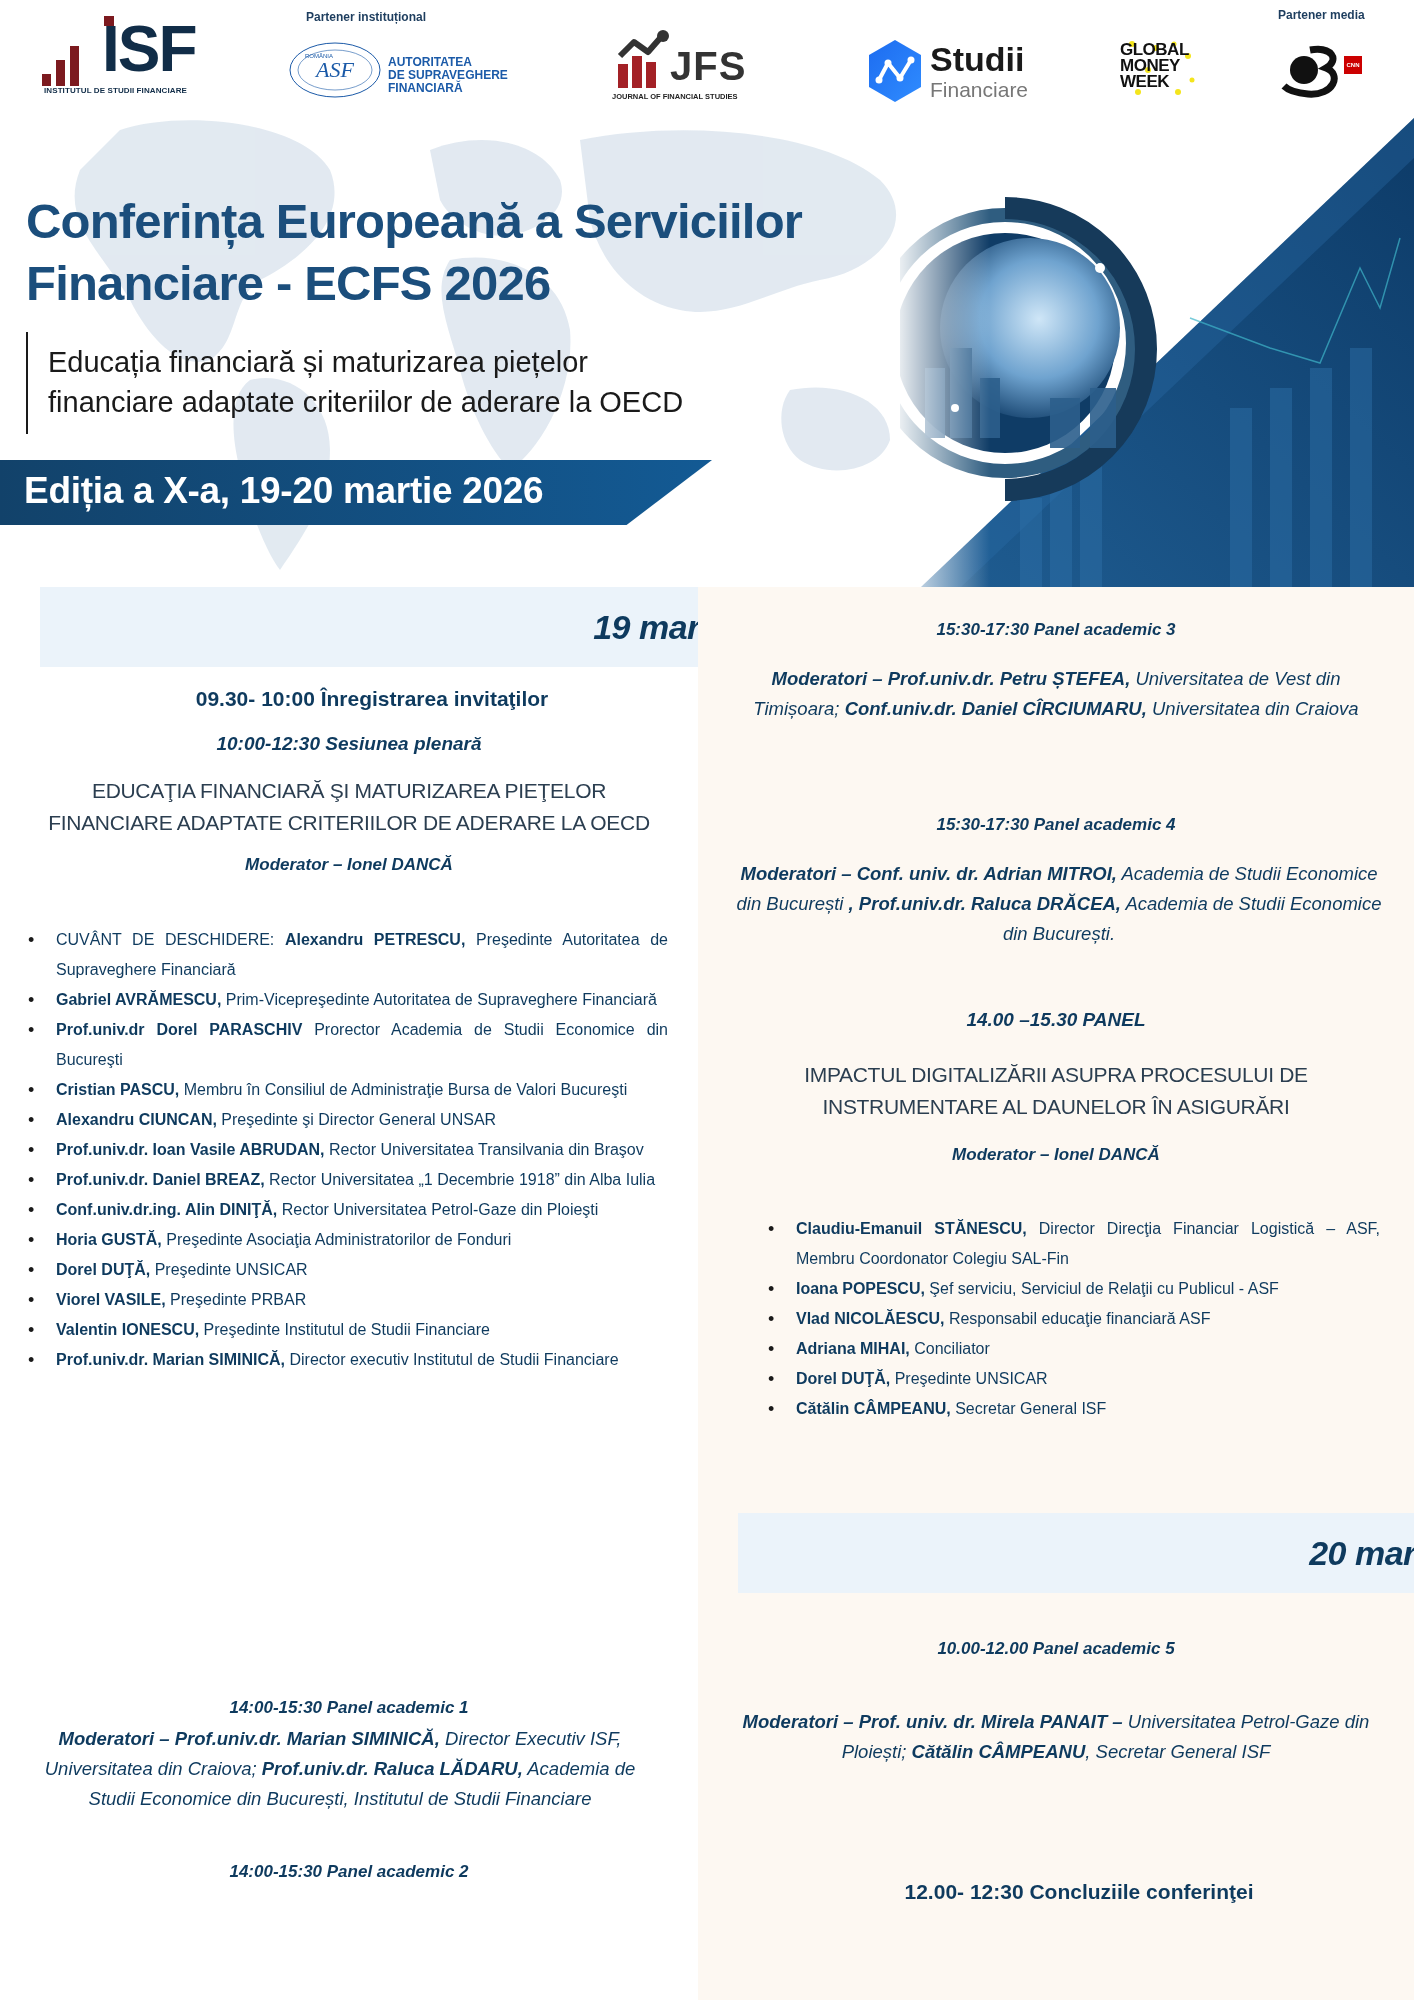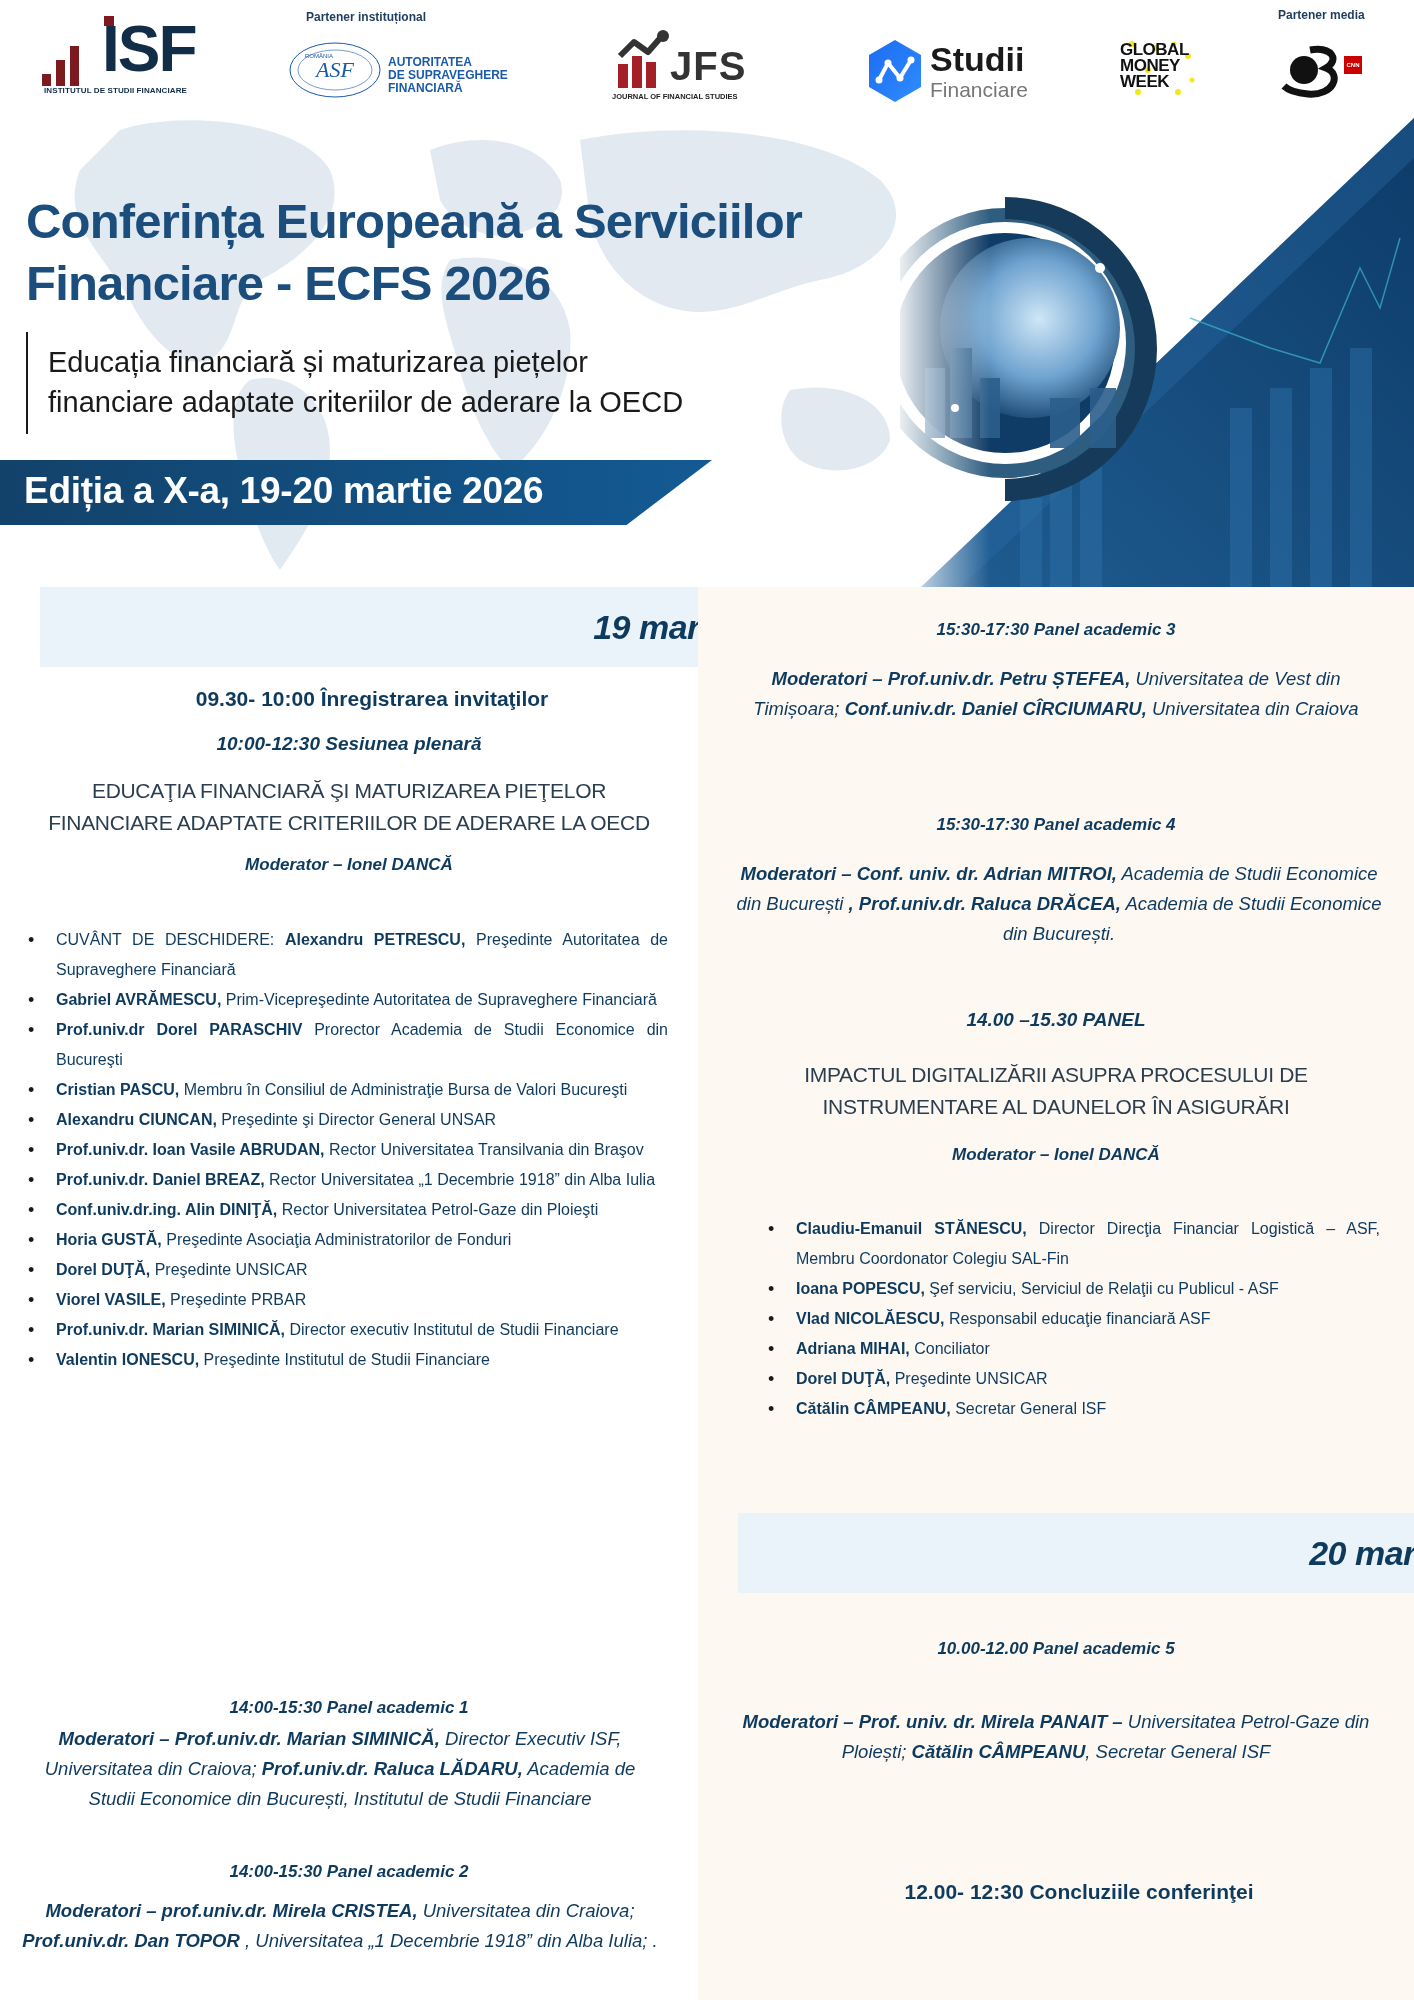--- a/index.html
+++ b/index.html
@@ -246,33 +246,30 @@
     <li><b>Gabriel AVRĂMESCU,</b><span> Prim-Vicepreşedinte Autoritatea de Supraveghere Financiară</span></li>
     <li><b>Prof.univ.dr Dorel PARASCHIV</b><span> Prorector Academia de Studii Economice din Bucureşti</span></li>
     <li><b>Cristian PASCU,</b><span> Membru în Consiliul de Administraţie Bursa de Valori Bucureşti</span></li>
     <li><b>Alexandru CIUNCAN,</b><span> Preşedinte şi Director General UNSAR</span></li>
     <li><b>Prof.univ.dr. Ioan Vasile ABRUDAN,</b><span> Rector Universitatea Transilvania din Braşov</span></li>
     <li><b>Prof.univ.dr. Daniel BREAZ,</b><span> Rector Universitatea „1 Decembrie 1918” din Alba Iulia</span></li>
     <li><b>Conf.univ.dr.ing. Alin DINIŢĂ,</b><span> Rector Universitatea Petrol-Gaze din Ploieşti</span></li>
     <li><b>Horia GUSTĂ,</b><span> Preşedinte Asociaţia Administratorilor de Fonduri</span></li>
     <li><b>Dorel DUŢĂ,</b><span> Preşedinte UNSICAR</span></li>
     <li><b>Viorel VASILE,</b><span> Preşedinte PRBAR</span></li>
+    <li><b>Valentin IONESCU,</b><span> Preşedinte Institutul de Studii Financiare</span></li>
     <li><b>Prof.univ.dr. Marian SIMINICĂ,</b><span> Director executiv Institutul de Studii Financiare</span></li>
-    <li><b>Valentin IONESCU,</b><span> Preşedinte Institutul de Studii Financiare</span></li>
   </ul>
 
   <div class="center small-italic-bold" style="left:0;width:698px;top:1111px;">14:00-15:30 Panel academic 1</div>
   <div class="center mod-para" style="left:20px;width:640px;top:1137px;">
     <b>Moderatori – </b><b>Prof.univ.dr. Marian SIMINICĂ,</b><span> Director Executiv ISF, Universitatea din Craiova; </span><b>Prof.univ.dr. Raluca LĂDARU,</b><span> Academia de Studii Economice din București, Institutul de Studii Financiare</span>
   </div>
 
   <div class="center small-italic-bold" style="left:0;width:698px;top:1275px;">14:00-15:30 Panel academic 2</div>
-  <div class="center mod-para" style="left:22px;width:636px;top:1309px;">
-    <b>Moderatori – </b><b>prof.univ.dr. Mirela CRISTEA,</b><span> Universitatea din Craiova; </span><b>Prof.univ.dr. Dan TOPOR</b><span> , Universitatea „1 Decembrie 1918” din Alba Iulia; .</span>
-  </div>
 </div>
 
 <div class="col-right">
 
   <div class="center small-italic-bold" style="left:0;width:716px;top:33px;">15:30-17:30 Panel academic 3</div>
   <div class="center mod-para" style="left:34px;width:648px;top:77px;">
     <b>Moderatori – </b><b>Prof.univ.dr. Petru ȘTEFEA,</b><span> Universitatea de Vest din Timișoara; </span><b>Conf.univ.dr. Daniel CÎRCIUMARU,</b><span> Universitatea din Craiova</span>
   </div>
 
   <div class="center small-italic-bold" style="left:0;width:716px;top:228px;">15:30-17:30 Panel academic 4</div>

